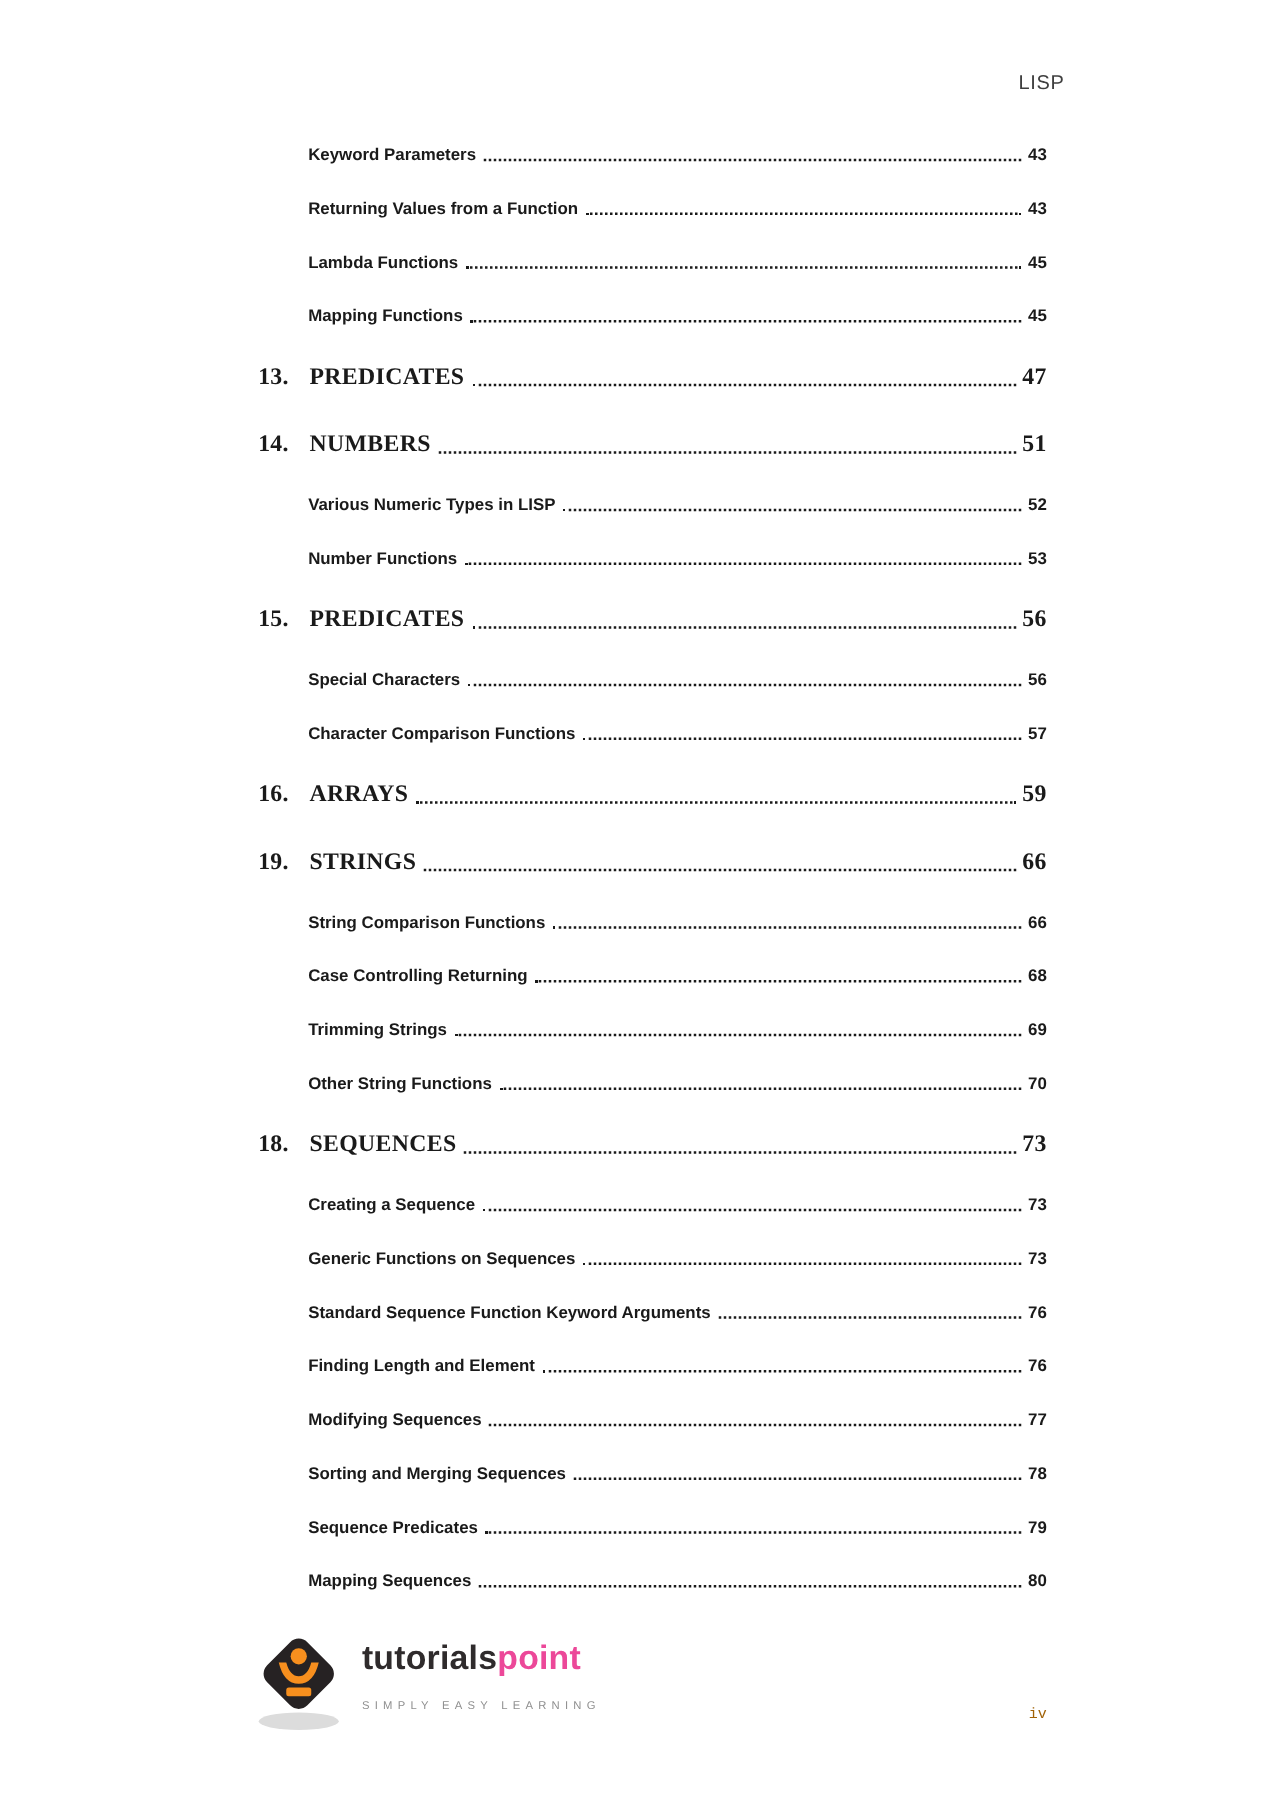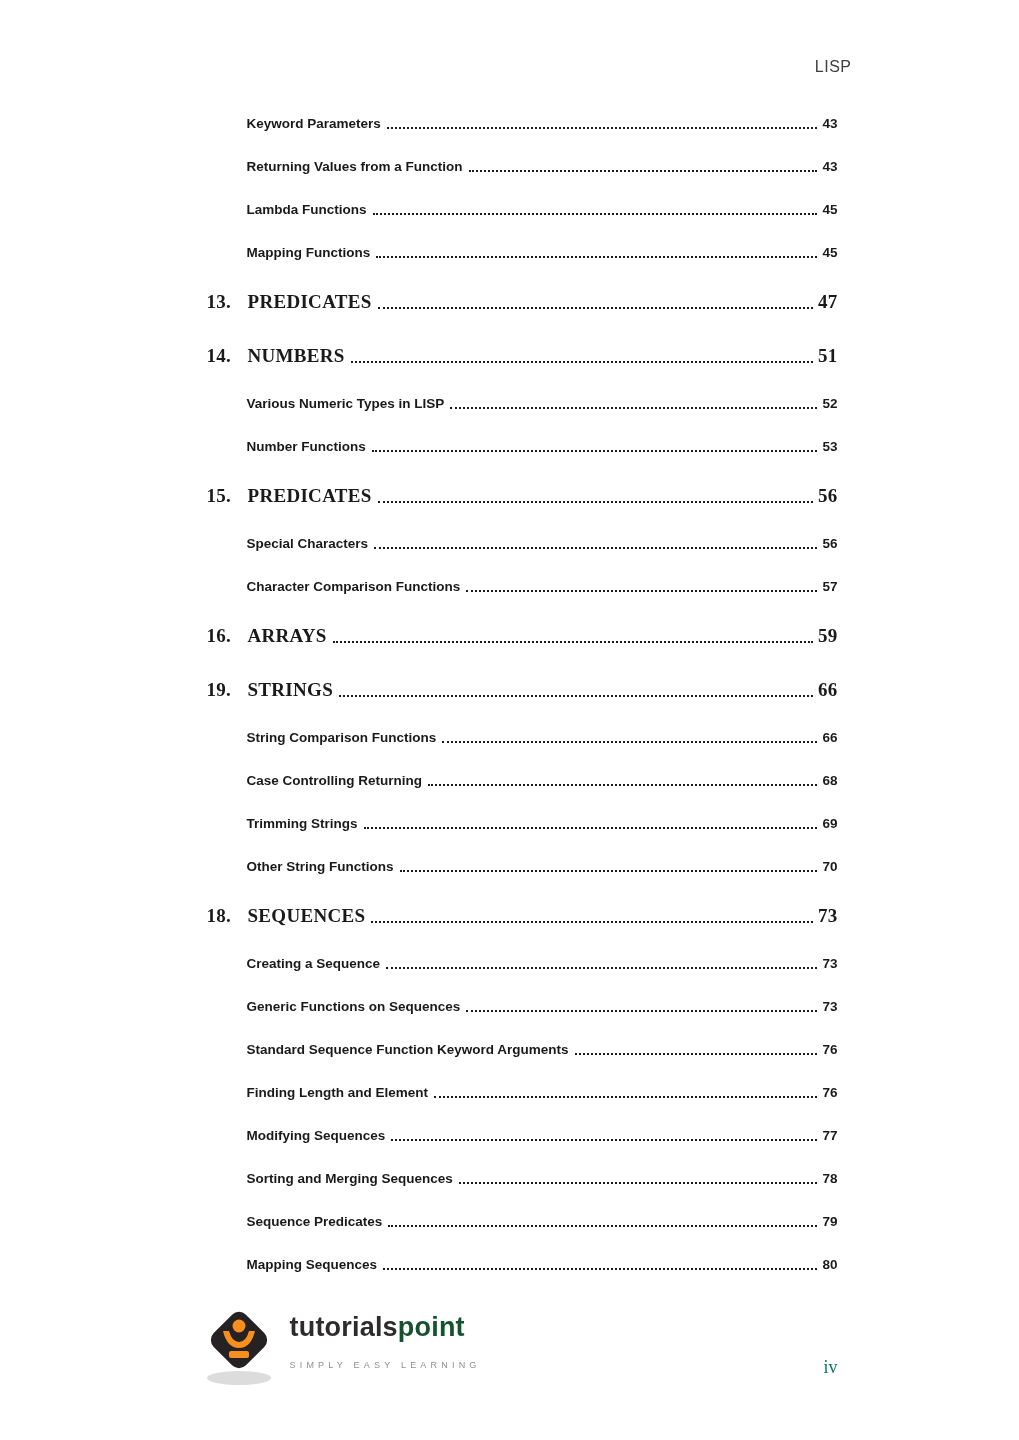--- a/index.html
+++ b/index.html
@@ -74,34 +74,34 @@
     align-items: center;
   }
   .logo-text { margin-left: 8px; margin-top: -14px; }
   .brand {
     font-size: 27px;
     font-weight: bold;
     color: #2f2b2c;
     letter-spacing: 0.2px;
     line-height: 28px;
   }
-  .brand .orange { color: #14532d; }
+  .brand .orange { color: #ec4899; }
   .tagline {
     font-size: 9px;
     color: #8f8f8f;
     letter-spacing: 4.2px;
     margin-top: 19px;
   }
   .footer-pagenum {
     position: absolute;
     right: 98px;
     bottom: 62px;
-    font-family: Liberation Serif, serif;
-    font-size: 18px;
-    color: #0f766e;
+    font-family: Liberation Mono, monospace;
+    font-size: 12px;
+    color: #a16207;
   }
 </style>
 </head>
 <body>
 
 <div class="page">
 
   <div class="header-title">LISP</div>
 
   <div class="toc" id="toc-list">

